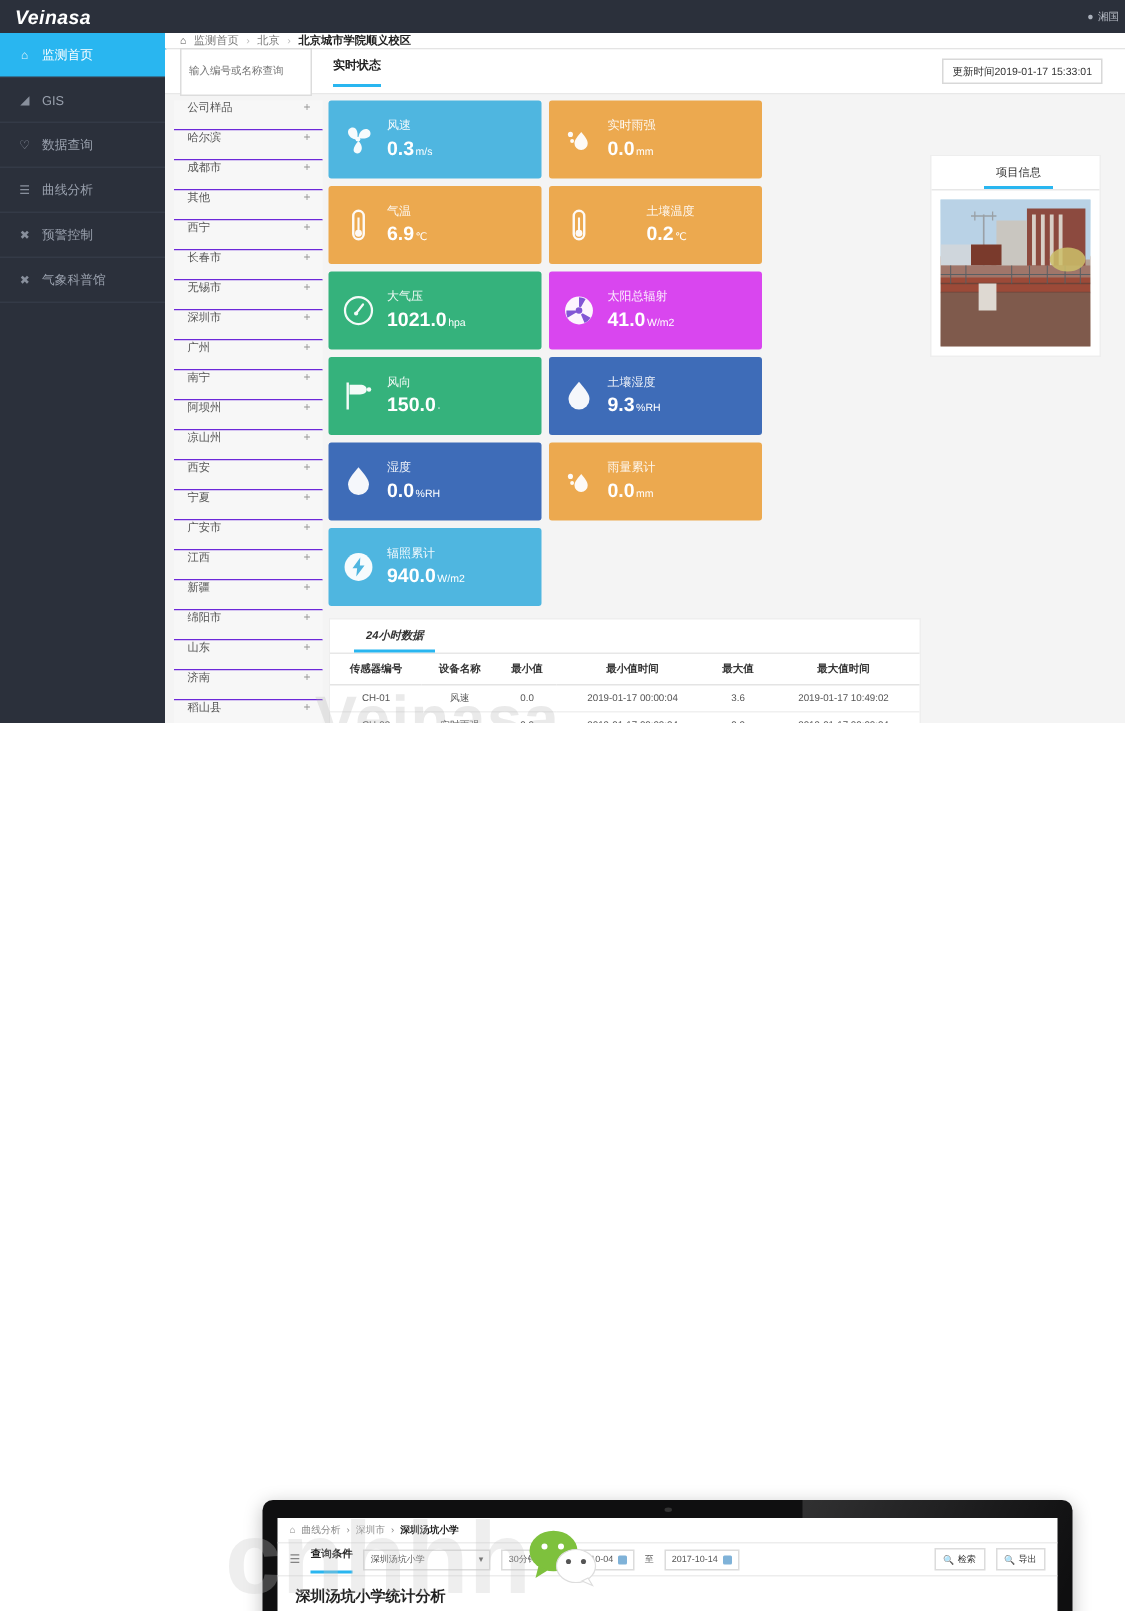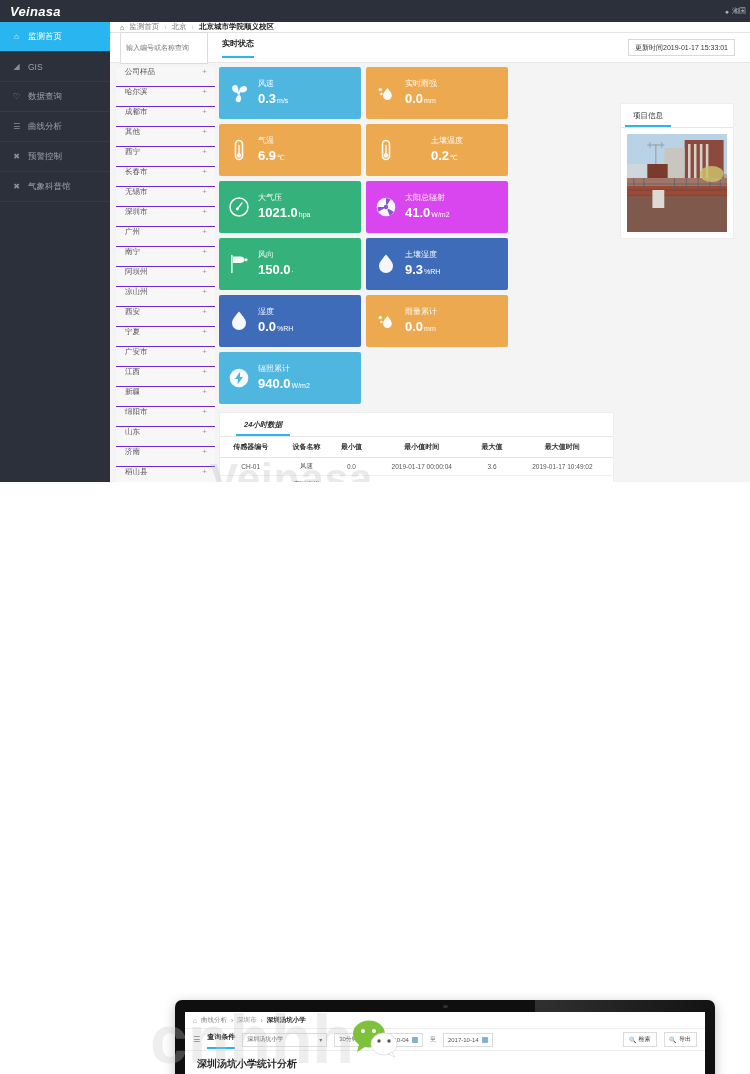--- a/index.html
+++ b/index.html
@@ -115,21 +115,21 @@
   table.dt th {
     font-size: 7px; color: #333; font-weight: bold; padding: 5px 2px;
     border-bottom: 1px solid #e4e4e4; background: #fff;
   }
   table.dt td {
     font-size: 6.5px; color: #555; padding: 4px 2px; text-align: center;
     border-bottom: 1px solid #f0f0f0;
   }
 
   
-  .projcol { width: 130px; flex: none; padding-right: 16px; padding-top: 36px; }
+  .projcol { width: 130px; flex: none; padding-right: 16px; padding-top: 36px; text-align: center; }
   .projcard { background: #fff; border: 1px solid #eee; }
   .proj-title {
     font-size: 7.5px; color: #333; padding: 5px 8px 4px 8px;
     border-bottom: 2px solid #29b6f0; display: inline-block; margin-left: 4px;
   }
   .proj-line { border-bottom: 1px solid #e7e7e7; }
   .proj-photo {
     margin: 6px; height: 98px; position: relative; overflow: hidden;
     background: linear-gradient(#a9cbe4 0%, #c4d9e9 38%, #b8a79b 39%, #8d6a5a 100%);
   }

